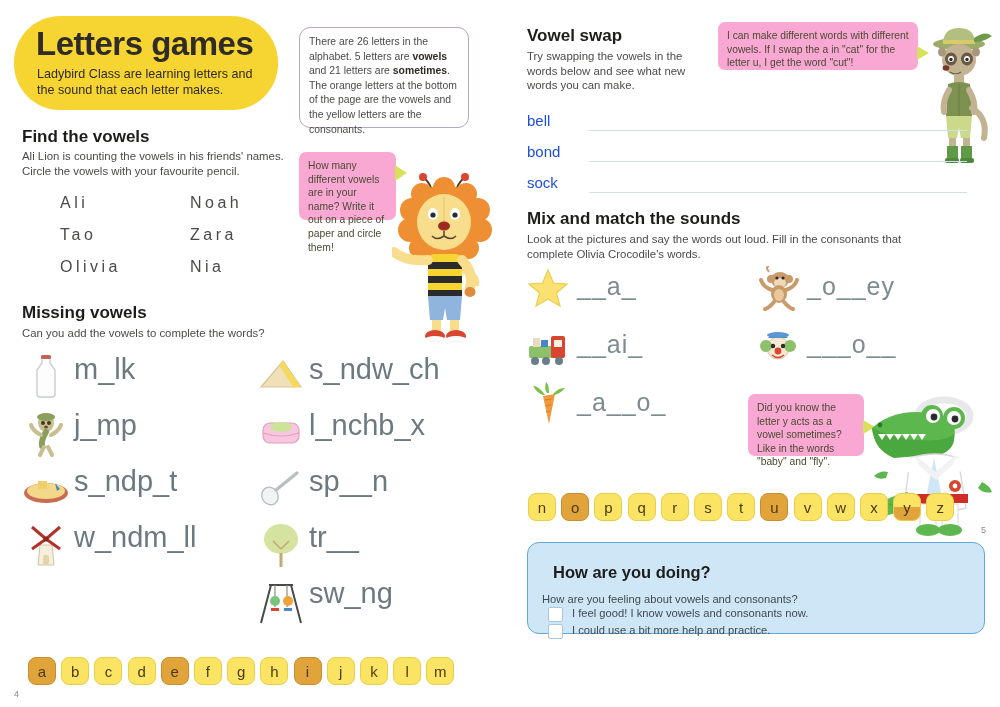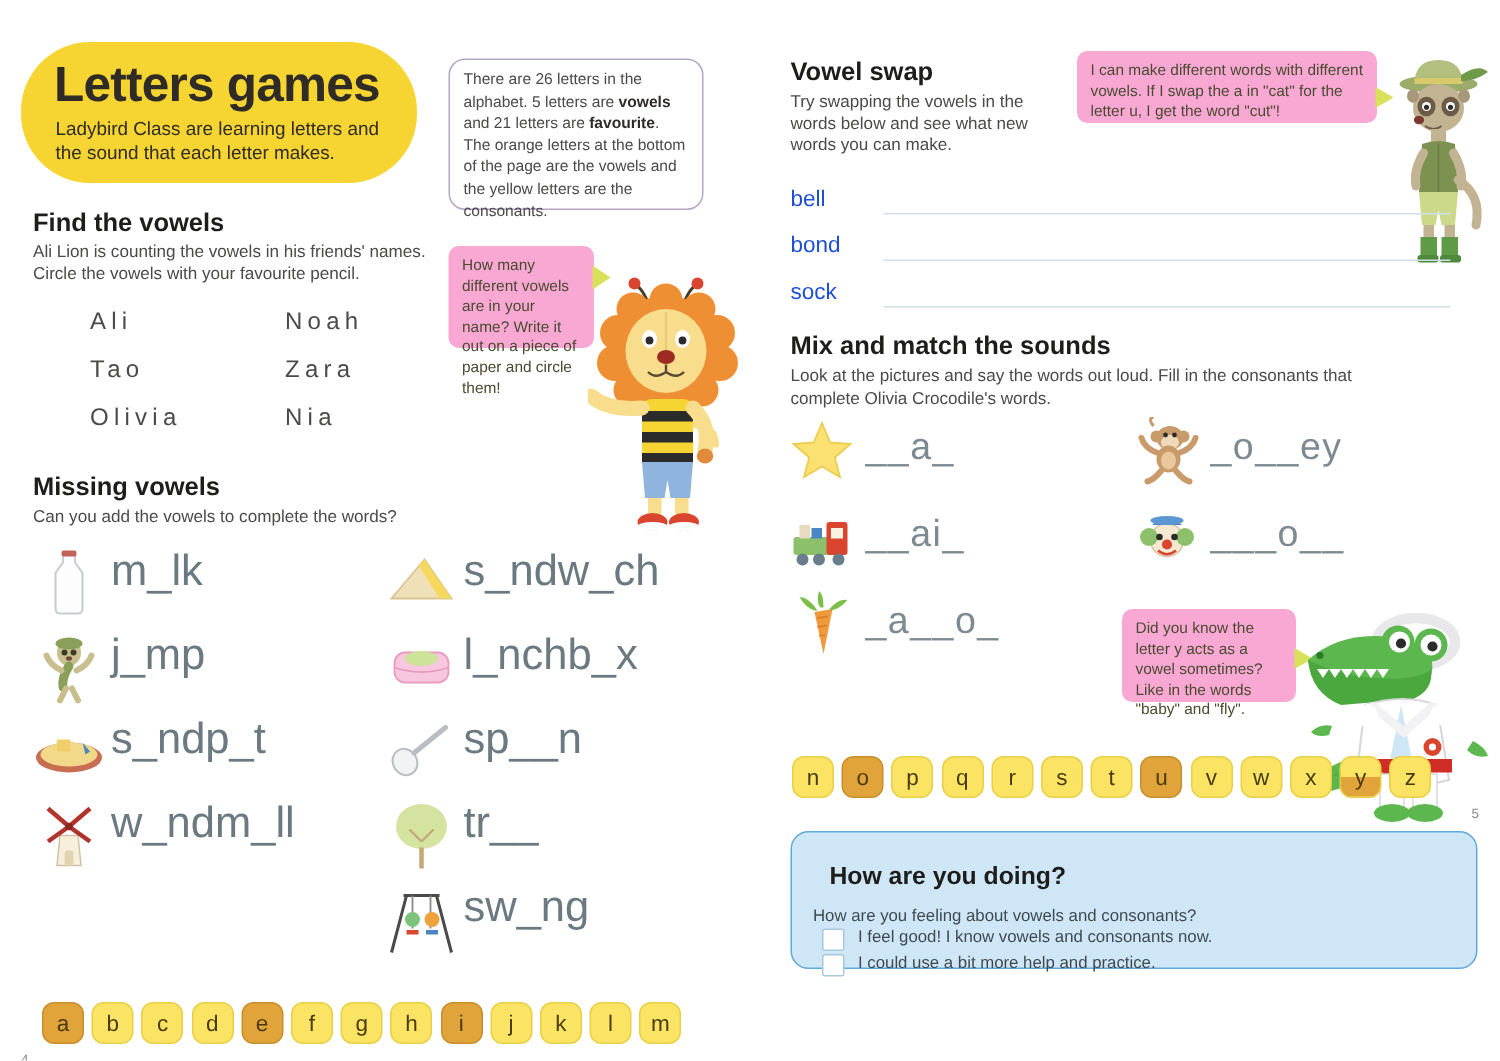--- a/index.html
+++ b/index.html
@@ -4,21 +4,21 @@
 <style>
   html,body{margin:0;padding:0;}
   body{
     width:1000px;height:707px;
     background:#ffffff;
     font-family:"Liberation Sans", sans-serif;
     color:#3d3d3d;
     overflow:hidden;
     position:relative;
   }
-  .page{position:absolute;top:16px;left:0;width:1000px;height:543px;}
+  .page{position:absolute;top:4px;left:0;width:1000px;height:543px;}
   .spread-left{position:absolute;left:0;top:0;width:500px;height:707px;}
   .spread-right{position:absolute;left:500px;top:0;width:500px;height:707px;}
 
   
   .title-blob{
     position:absolute;left:14px;top:12px;width:264px;height:94px;
     background:#f6d432;border-radius:46px 46px 46px 46px;
   }
   .title-blob .t1{
     position:absolute;left:22px;top:9px;
@@ -140,21 +140,21 @@
 <div class="page">
 
   <div class="spread-left">
 
     <div class="title-blob">
       <div class="t1">Letters games</div>
       <div class="t2">Ladybird Class are learning letters and the sound that each letter makes.</div>
     </div>
 
     <div class="info-box">
-      <span>There are 26 letters in the alphabet. 5 letters are </span><b>vowels</b><span> and 21 letters are </span><b>favourite</b><span>. The orange letters at the bottom of the page are the vowels and the yellow letters are the consonants.</span>
+      <span>There are 26 letters in the alphabet. 5 letters are </span><b>vowels</b><span> and 21 letters are </span><b>sometimes</b><span>. The orange letters at the bottom of the page are the vowels and the yellow letters are the consonants.</span>
     </div>
 
     <div class="h2" style="position:absolute;left:22px;top:123px;">Find the vowels</div>
     <div class="body-txt" style="position:absolute;left:22px;top:145px;width:270px;">Ali Lion is counting the vowels in his friends' names. Circle the vowels with your favourite pencil.</div>
 
     <div class="bubble" style="left:299px;top:148px;width:97px;height:68px;">
       <span>How many different vowels are in your name? Write it out on a piece of paper and circle them!</span>
       <span class="tail" style="right:-11px;top:13px;border-width:8px 0 8px 12px;border-color:transparent transparent transparent #d9e05a;"></span>
     </div>
 

